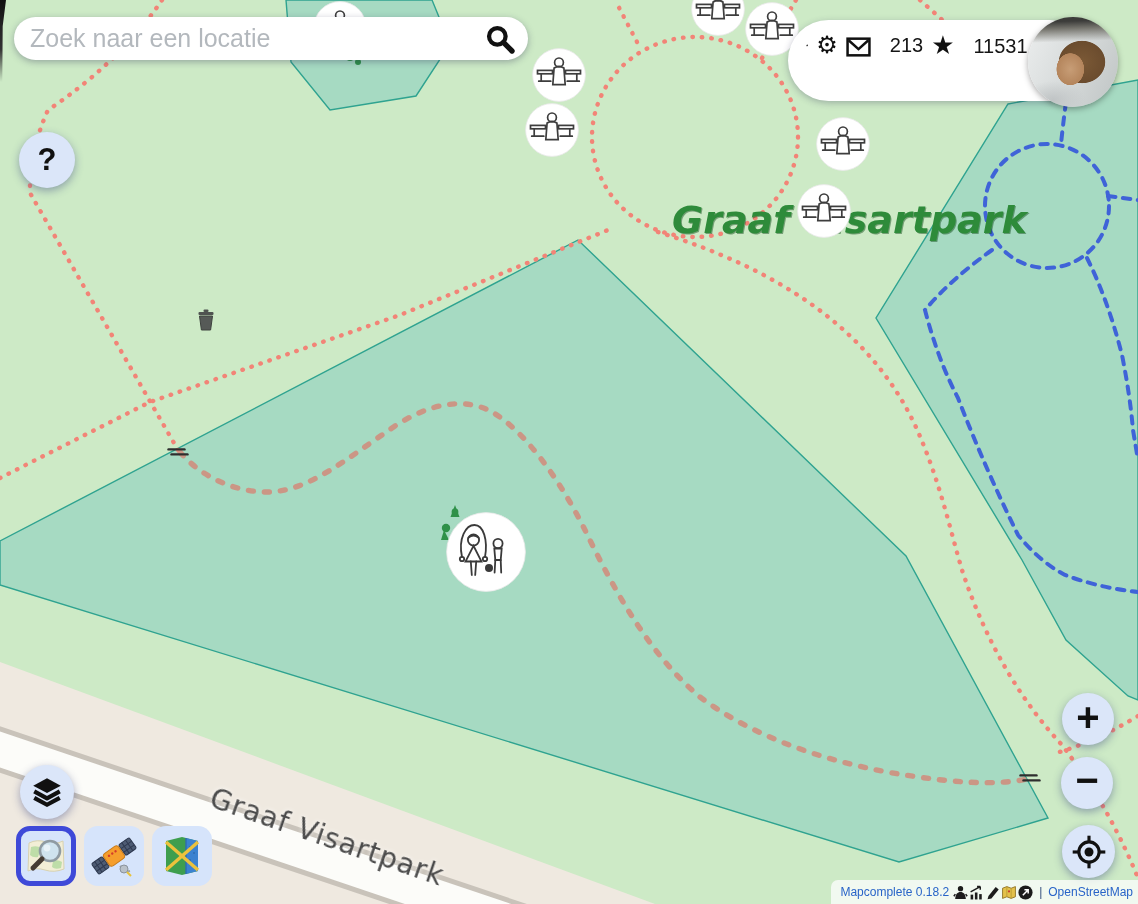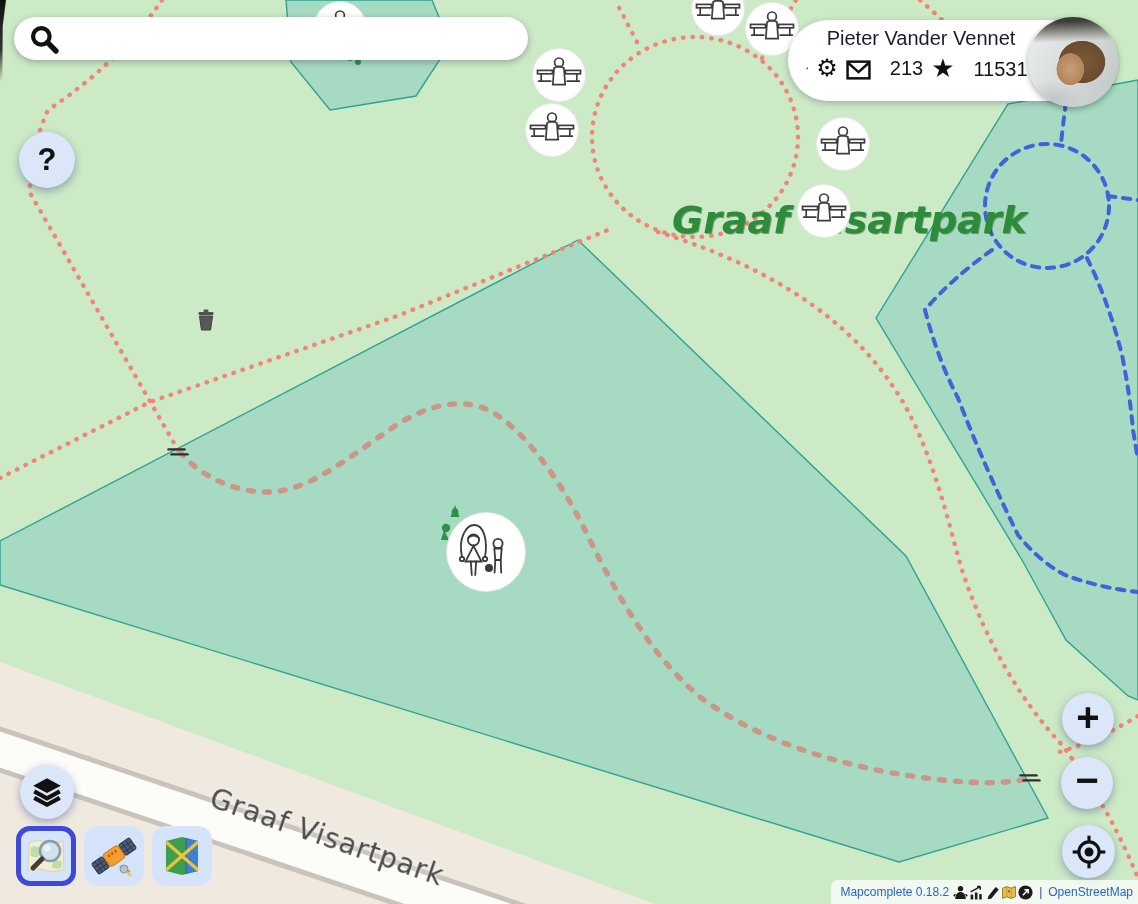--- a/index.html
+++ b/index.html
@@ -158,28 +158,28 @@
       <use href="#sym-picnic" x="525" y="103" width="54" height="54"></use>
       <use href="#sym-picnic" x="816" y="117" width="54" height="54"></use>
       <use href="#sym-picnic" x="797" y="184" width="54" height="54"></use>
     </g>
     <use href="#sym-playground" x="446" y="512" width="80" height="80"></use>
   </svg>
 
   <div class="edge-artifact"></div>
 
   <div class="search-bar">
+    <input type="text" placeholder="Zoek naar een locatie" style="">
     <svg width="32" height="32" viewBox="0 0 24 24">
       <circle cx="10" cy="10" r="6.2" fill="none" stroke="#111" stroke-width="3.2"></circle>
       <line x1="14.6" y1="14.6" x2="21" y2="21" stroke="#111" stroke-width="4" stroke-linecap="round"></line>
     </svg>
   </div>
 
   <div class="user-panel">
-    <div class="user-name">Pieter Vander Vennet</div>
     <div class="user-row">
       <svg width="23" height="23" viewBox="0 0 24 24">
         <path d="M12 2.5 L2.5 11 H5.5 V21 H10 V15 H14 V21 H18.5 V11 H21.5 Z" fill="#111"></path>
         <rect x="16.2" y="3.5" width="3" height="5" fill="#111"></rect>
       </svg>
       <span class="glyph">⚙</span>
       <span class="pair">
         <svg width="25" height="20" viewBox="0 0 24 19">
           <rect x="1.5" y="1.5" width="21" height="16" fill="none" stroke="#111" stroke-width="2.4"></rect>
           <path d="M2.5 3 L12 11.5 L21.5 3" fill="none" stroke="#111" stroke-width="2.4"></path>

